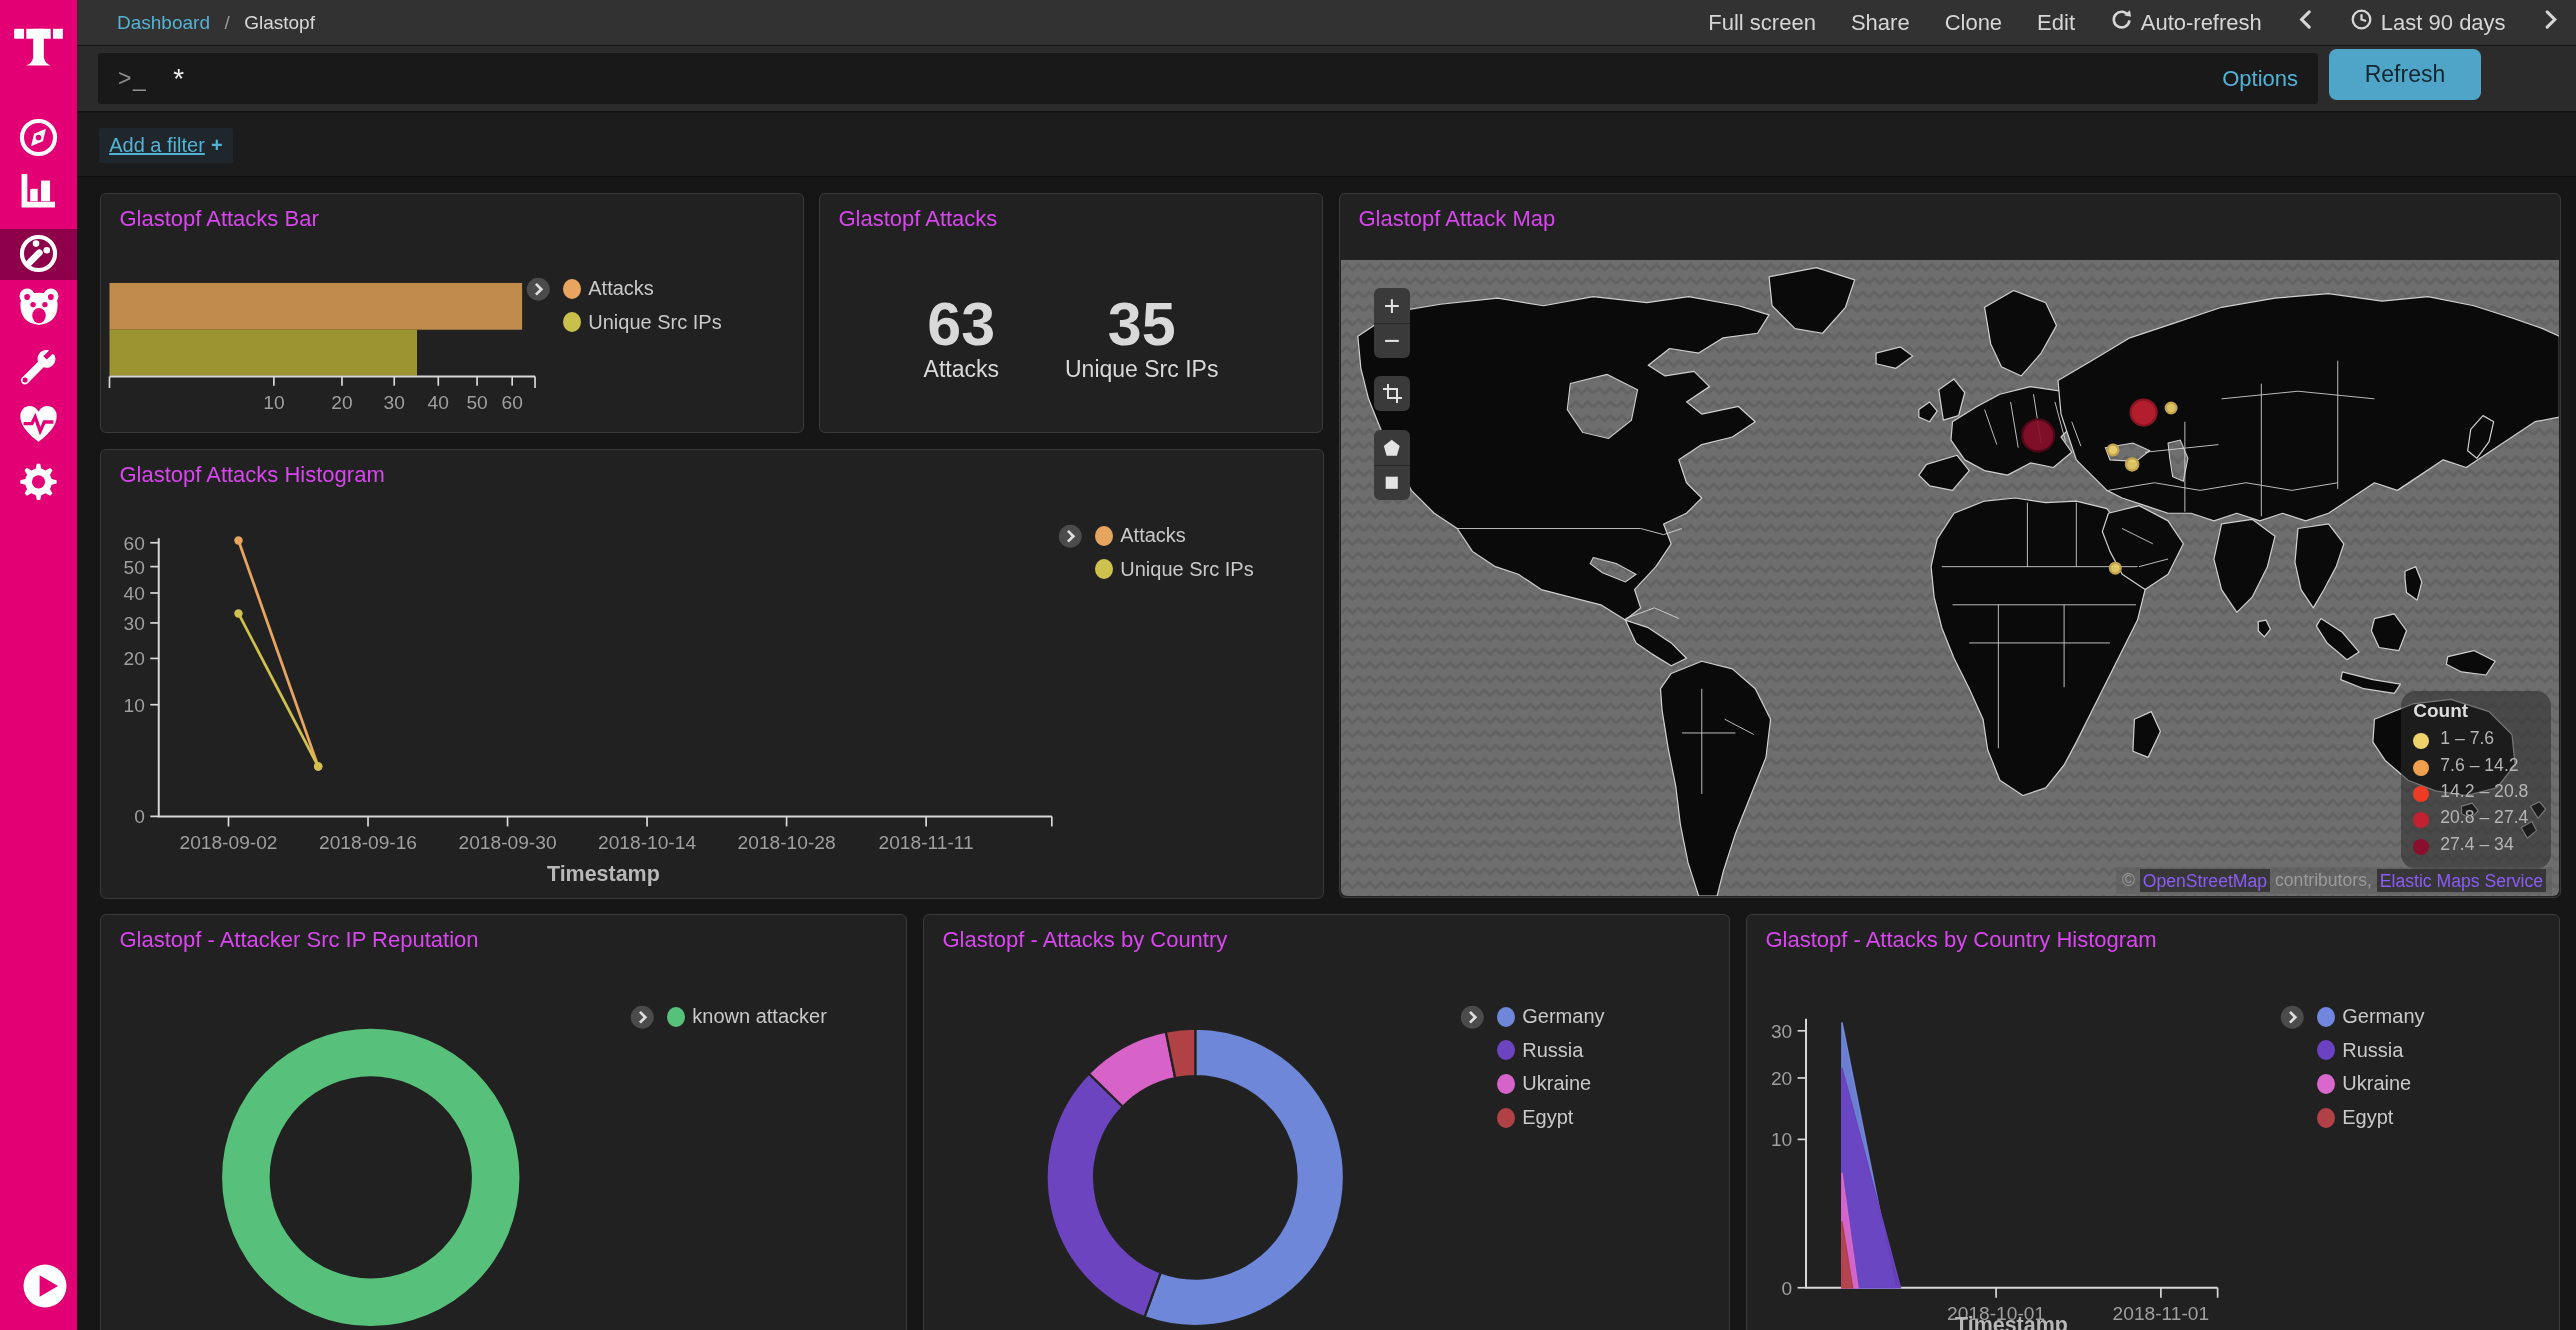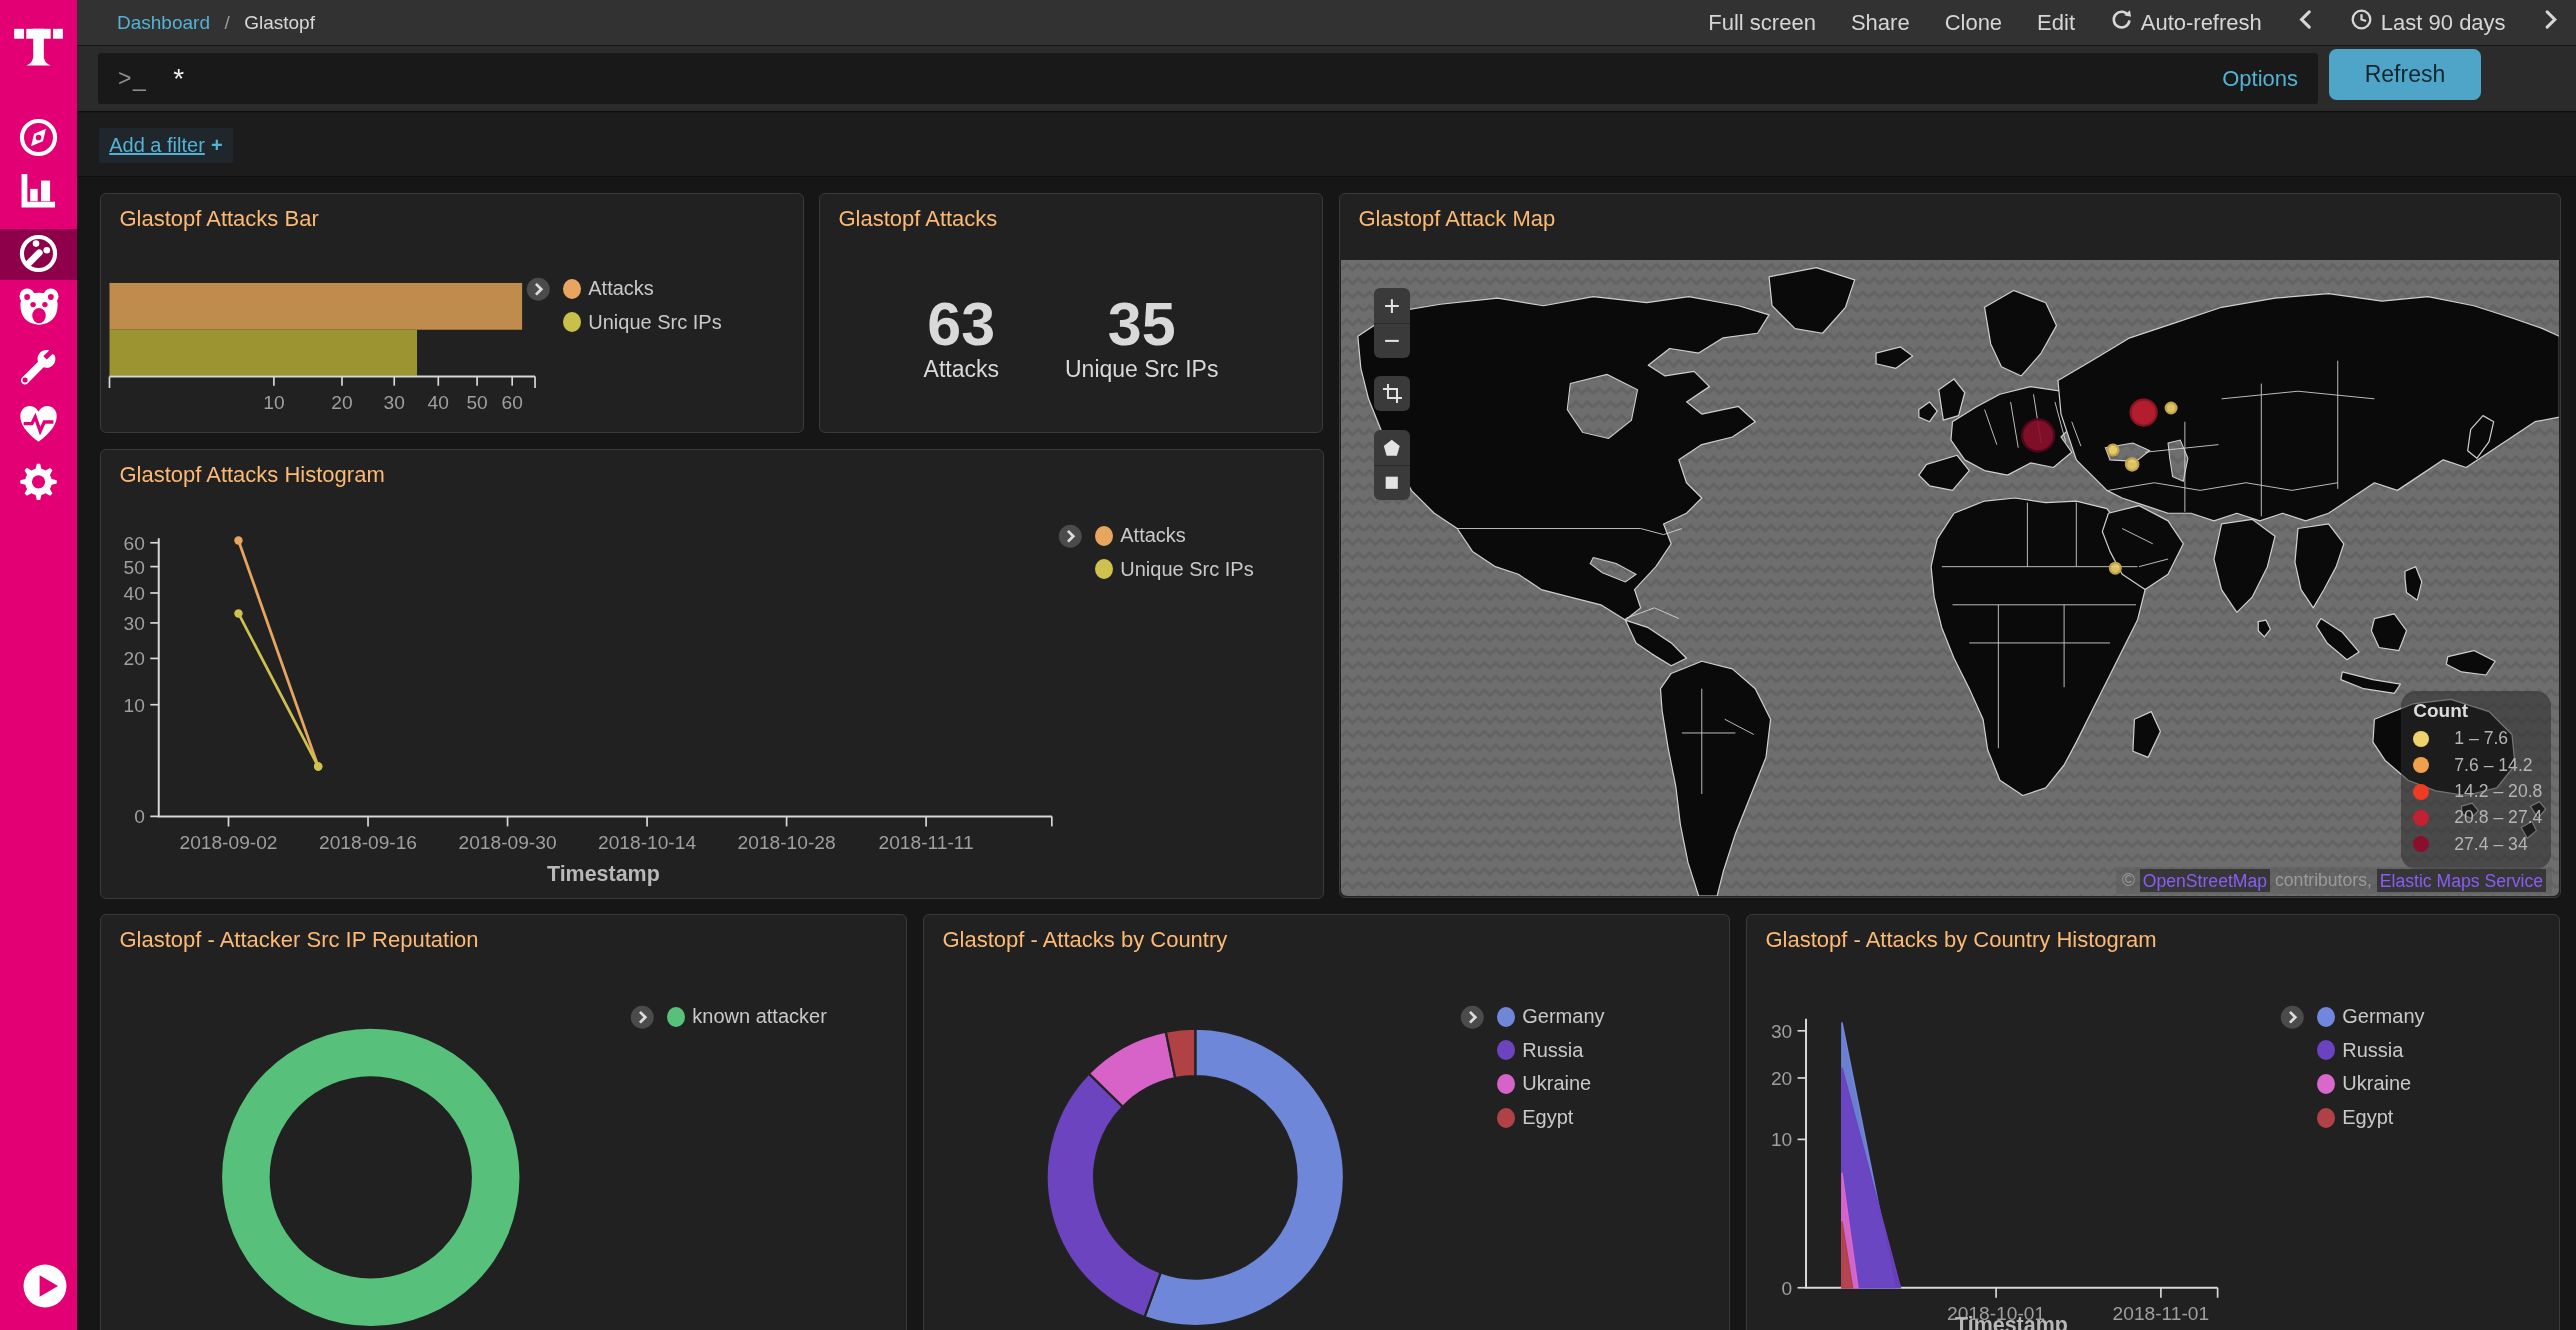--- a/index.html
+++ b/index.html
@@ -28,41 +28,41 @@
   #refreshbtn{position:absolute;left:2252px;top:3.1px;width:152px;height:51px;background:#4fa5c7;border-radius:7.7px;
     display:flex;align-items:center;justify-content:center;font-size:23px;color:#142630;cursor:pointer}
   
   #filterrow{position:absolute;left:77px;right:0;top:113px;height:64px;background:#1c1c1c;border-bottom:1.5px solid #0e0e0e}
   #addfilter{position:absolute;left:21.5px;top:15.3px;background:#1f272c;padding:6.1px 10.7px;border-radius:2.3px;
     font-size:20px;color:#54b2d4;cursor:pointer}
   #addfilter .lbl{text-decoration:underline}
   #addfilter .plus{margin-left:6.1px;font-weight:bold}
   
   .panel{position:absolute;background:#212121;border:0.8px solid #3a3a3a;border-radius:6.1px;overflow:hidden}
-  .ptitle{position:absolute;left:18.4px;top:12.3px;font-size:22px;color:#fdba74;white-space:nowrap}
+  .ptitle{position:absolute;left:18.4px;top:12.3px;font-size:22px;color:#d946ef;white-space:nowrap}
   .legend{position:absolute;display:flex;flex-direction:column;gap:10.7px}
   .lrow{display:flex;align-items:center;gap:7.7px;cursor:pointer}
   .ldot{width:17.6px;height:20px;border-radius:50%;flex:0 0 auto}
   .llab{font-size:20px;color:#c9c9c9;white-space:nowrap}
   .larrow{position:absolute;left:-37px;top:0px;cursor:pointer}
   
   .metricwrap{position:absolute;left:54px;right:54px;top:98px;display:flex;justify-content:center;gap:66px}
   .metric{text-align:center}
   .mval{font-size:61px;font-weight:600;color:#d9d9d9;line-height:1.05}
   .mlab{font-size:23px;color:#d9d9d9}
   
   #maparea{position:absolute;left:0.8px;right:0.8px;top:66px;bottom:0.8px;overflow:hidden;border-radius:0 0 6.1px 6.1px}
   #mapsvg{width:100%;height:100%;display:block}
   .mapctl{position:absolute;width:36px;background:#3a3a3a;border-radius:6.1px;overflow:hidden;z-index:5}
   .mapbtn{width:36px;height:35px;display:flex;align-items:center;justify-content:center;color:#e3e3e3;font-size:28px;cursor:pointer}
   .mapbtn+.mapbtn{border-top:0.8px solid #2a2a2a}
   #maplegend{position:absolute;left:1061px;top:497px;width:150px;background:rgba(44,44,44,.55);border-radius:15px;
     padding:9.2px 12.3px;z-index:5}
   #maplegend .mlt{font-size:19px;font-weight:bold;color:#dcdcdc;margin-bottom:6.1px}
-  .mlrow{display:flex;align-items:center;gap:25px;margin-bottom:5.4px}
+  .mlrow{display:flex;align-items:flex-end;gap:11px;margin-bottom:5.4px}
   .mldot{width:16px;height:16px;border-radius:50%;flex:0 0 auto}
   .mltext{font-size:17.6px;color:#b5b5b5;white-space:nowrap}
   #attrib{position:absolute;right:7.7px;top:673px;z-index:5;font-size:17.6px;color:#9a9a9a;background:rgba(90,90,90,.45);
     padding:3.1px 6.1px;white-space:nowrap}
   #attrib .lk{color:#8b5cf6;background:rgba(40,40,40,.75);padding:1.5px 3.1px}
 </style>
 </head>
 <body>
 
 <div id="sidebar">

